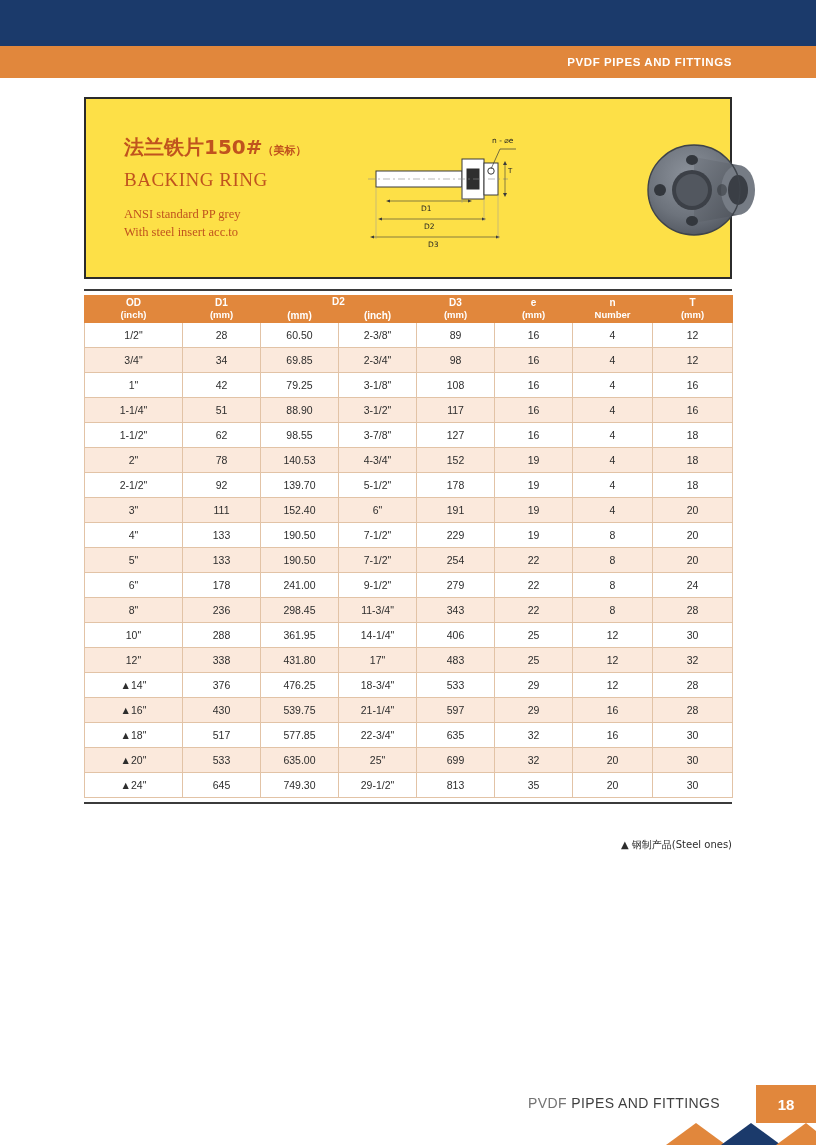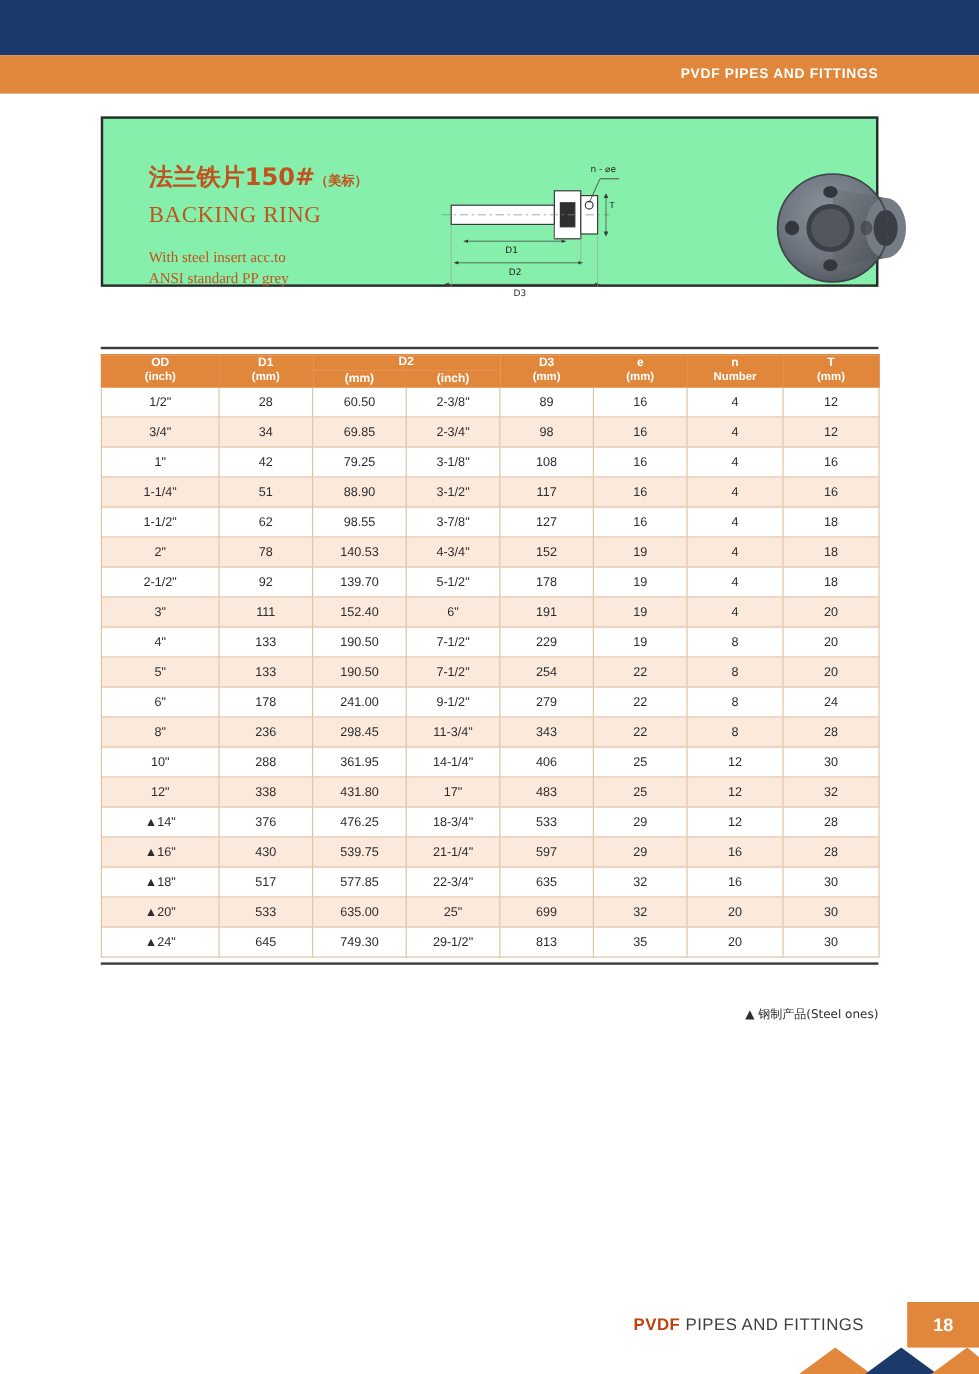--- a/index.html
+++ b/index.html
@@ -35,24 +35,24 @@
     align-items: center;
     justify-content: flex-end;
     padding-right: 84px;
     box-sizing: border-box;
   }
 
   
   .card {
     position: absolute;
     left: 84px; top: 97px;
-    width: 648px; height: 142px;
+    width: 648px; height: 182px;
     border: 2px solid #2b2b2b;
     box-sizing: border-box;
-    background: #86efac;
+    background: #fde047;
   }
   .card-inner {
     position: relative;
     width: 100%; height: 100%;
   }
   .title-block {
     position: absolute;
     left: 38px; top: 38px;
     width: 260px;
   }
@@ -162,22 +162,22 @@
   
   .footer-text {
     position: absolute;
     right: 96px; bottom: 34px;
     font-family: "Liberation Sans", sans-serif;
     font-size: 14px;
     color: #3f3f3f;
     letter-spacing: 0.4px;
   }
   .footer-text .brand {
-    color: #c2410c;
-    font-weight: bold;
+    color: #737373;
+    font-weight: normal;
   }
   .page-badge {
     position: absolute;
     right: 0; bottom: 22px;
     width: 60px; height: 38px;
     background: #e1873c;
     color: #ffffff;
     font-size: 15px;
     font-weight: bold;
     display: flex;
@@ -201,22 +201,22 @@
 
 <div class="card">
   <div class="card-inner">
 
     <div class="title-block">
       <div class="title-cn">
         <span>法兰铁片150#</span><span class="sub">（美标）</span>
       </div>
       <div class="title-en">BACKING  RING</div>
       <div class="title-desc">
+        <div>ANSI standard PP grey</div>
         <div>With steel insert acc.to</div>
-        <div>ANSI standard PP grey</div>
       </div>
     </div>
 
     <div class="drawing">
       <svg width="240" height="125" viewBox="0 0 240 125">
 
         <rect x="18" y="42" width="86" height="16" fill="#ffffff" stroke="#3a3a3a" stroke-width="1"></rect>
         <rect x="104" y="30" width="22" height="40" fill="#ffffff" stroke="#3a3a3a" stroke-width="1"></rect>
         <rect x="109" y="40" width="12" height="20" fill="#2f2f2f" stroke="#2f2f2f" stroke-width="1"></rect>
         <rect x="126" y="34" width="14" height="32" fill="#ffffff" stroke="#3a3a3a" stroke-width="1"></rect>

